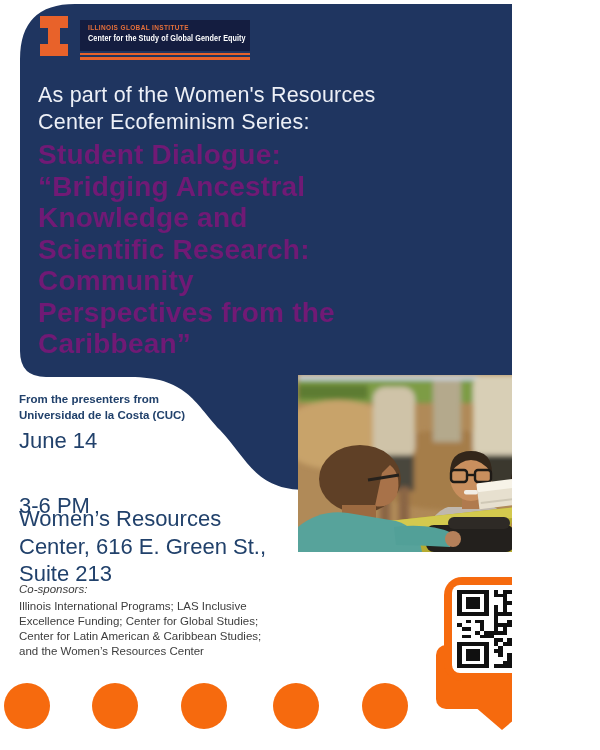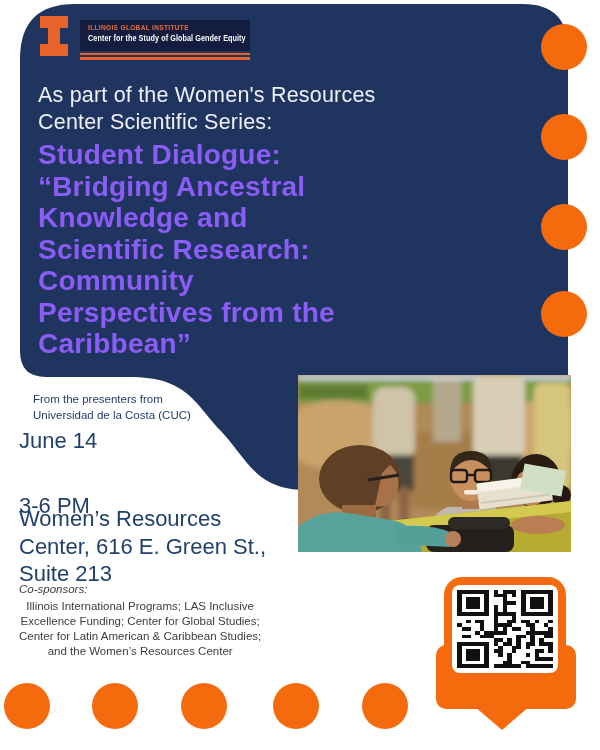--- a/index.html
+++ b/index.html
@@ -1,17 +1,17 @@
 <!DOCTYPE html>
 <html><head>
 <meta charset="utf-8">
 <style>
   html,body{margin:0;padding:0;background:#fff;}
   .page{
-    position:relative;width:600px;height:750px;background:#ffffff;overflow:hidden;
+    position:relative;width:512px;height:750px;background:#ffffff;overflow:hidden;
     font-family:"Liberation Sans",sans-serif;
   }
   .abs{position:absolute;}
   .ml{white-space:pre-line;}
 
   
   #navy-svg{position:absolute;left:0;top:0;width:600px;height:750px;z-index:0;}
 
   
   .block-i{left:40px;top:16px;width:28px;height:40px;z-index:2;}
@@ -20,30 +20,30 @@
   .logo-line1{font-size:6.8px;font-weight:700;color:#e8703a;letter-spacing:.4px;
               transform:scaleX(.95);transform-origin:left top;white-space:nowrap;}
   .logo-line2{font-size:8.6px;font-weight:700;color:#ffffff;margin-top:2px;
               transform:scaleX(.84);transform-origin:left top;white-space:nowrap;letter-spacing:.1px;}
   .stripe{left:80px;width:170px;height:2.6px;background:#e8622a;z-index:2;}
   .stripe1{top:52.5px;} .stripe2{top:57px;}
 
   
   .kicker{left:38px;top:82px;z-index:2;color:#edf0f7;font-size:21.5px;line-height:27px;
           font-weight:400;letter-spacing:.2px;}
-  .title{left:38px;top:139px;z-index:2;color:#8b5cf6;font-size:28px;line-height:31.5px;
+  .title{left:38px;top:139px;z-index:2;color:#701a75;font-size:28px;line-height:31.5px;
          font-weight:700;letter-spacing:.2px;}
 
   
-  .presenters{left:19px;top:391px;z-index:2;color:#21416b;font-size:11.5px;font-weight:400;line-height:16px;margin-left:14px;}
+  .presenters{left:19px;top:391px;z-index:2;color:#21416b;font-size:11.5px;font-weight:700;line-height:16px;}
   .date{left:19px;top:428px;z-index:2;color:#21416b;font-size:22px;}
   .time{left:19px;top:460px;z-index:2;color:#21416b;font-size:22px;margin-top:33px;}
   .location{left:19px;top:493px;z-index:2;color:#21416b;font-size:22px;line-height:27.5px;margin-top:12px;}
   .cosponsors-label{left:19px;top:583px;z-index:2;color:#3d3d3d;font-size:11.5px;font-style:italic;}
-  .cosponsors-list{left:19px;top:599px;z-index:2;color:#3d3d3d;font-size:11.5px;line-height:15px;text-align:center;}
+  .cosponsors-list{left:19px;top:599px;z-index:2;color:#3d3d3d;font-size:11.5px;line-height:15px;}
 
   
   .photo{left:298px;top:375px;width:273px;height:177px;z-index:3;}
 
   
   .dot{position:absolute;width:46px;height:46px;border-radius:50%;background:#f66a0e;z-index:1;}
   .dr1{left:541px;top:24px;} .dr2{left:541px;top:114px;} .dr3{left:541px;top:204px;} .dr4{left:541px;top:291px;}
   .db1{left:4px;top:683px;} .db2{left:92px;top:683px;} .db3{left:181px;top:683px;}
   .db4{left:273px;top:683px;} .db5{left:362px;top:683px;}
 
@@ -72,21 +72,21 @@
     <path d="M0,0 H28 V12 H20 V28 H28 V40 H0 V28 H8 V12 H0 Z" fill="#e8622a"></path>
   </svg>
   <div class="abs logo-box">
     <div class="logo-line1">ILLINOIS GLOBAL INSTITUTE</div>
     <div class="logo-line2">Center for the Study of Global Gender Equity</div>
   </div>
   <div class="abs stripe stripe1"></div>
   <div class="abs stripe stripe2"></div>
 
   <div class="abs kicker ml">As part of the Women's Resources
-Center Scientific Series:</div>
+Center Ecofeminism Series:</div>
   <div class="abs title ml">Student Dialogue:
 “Bridging Ancestral
 Knowledge and
 Scientific Research:
 Community
 Perspectives from the
 Caribbean”</div>
 
   <div class="abs presenters ml">From the presenters from
 Universidad de la Costa (CUC)</div>

